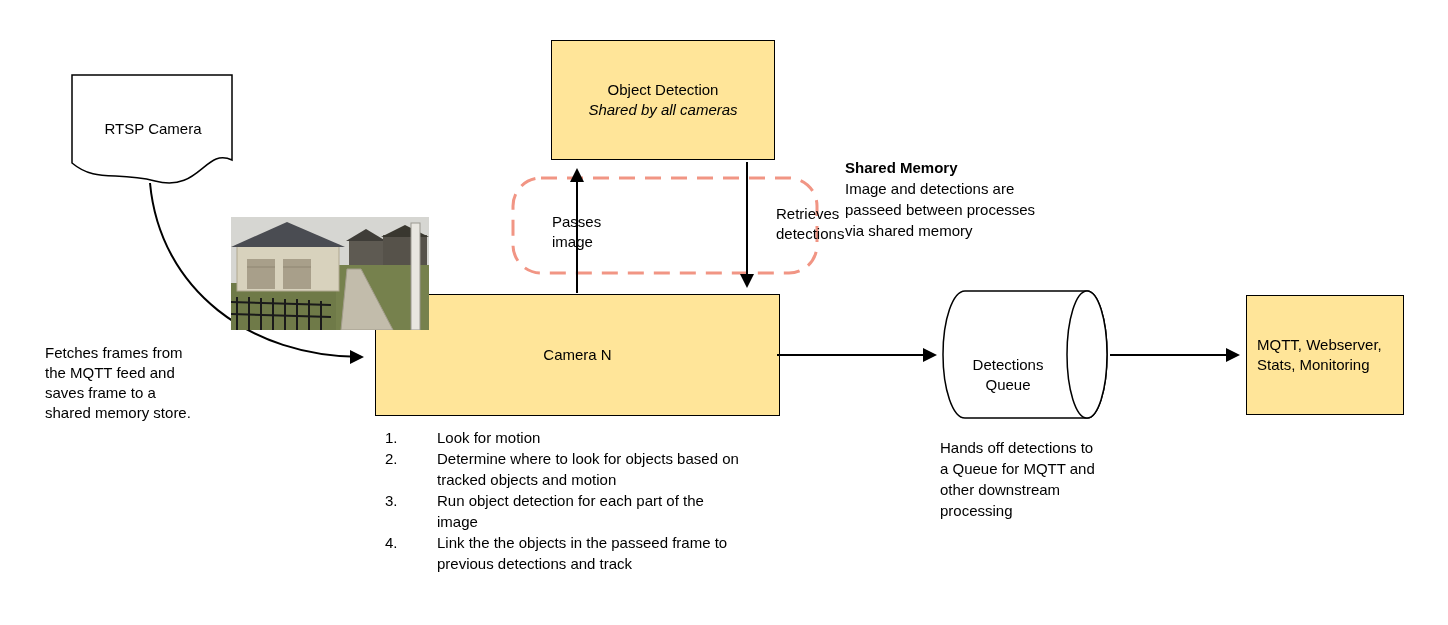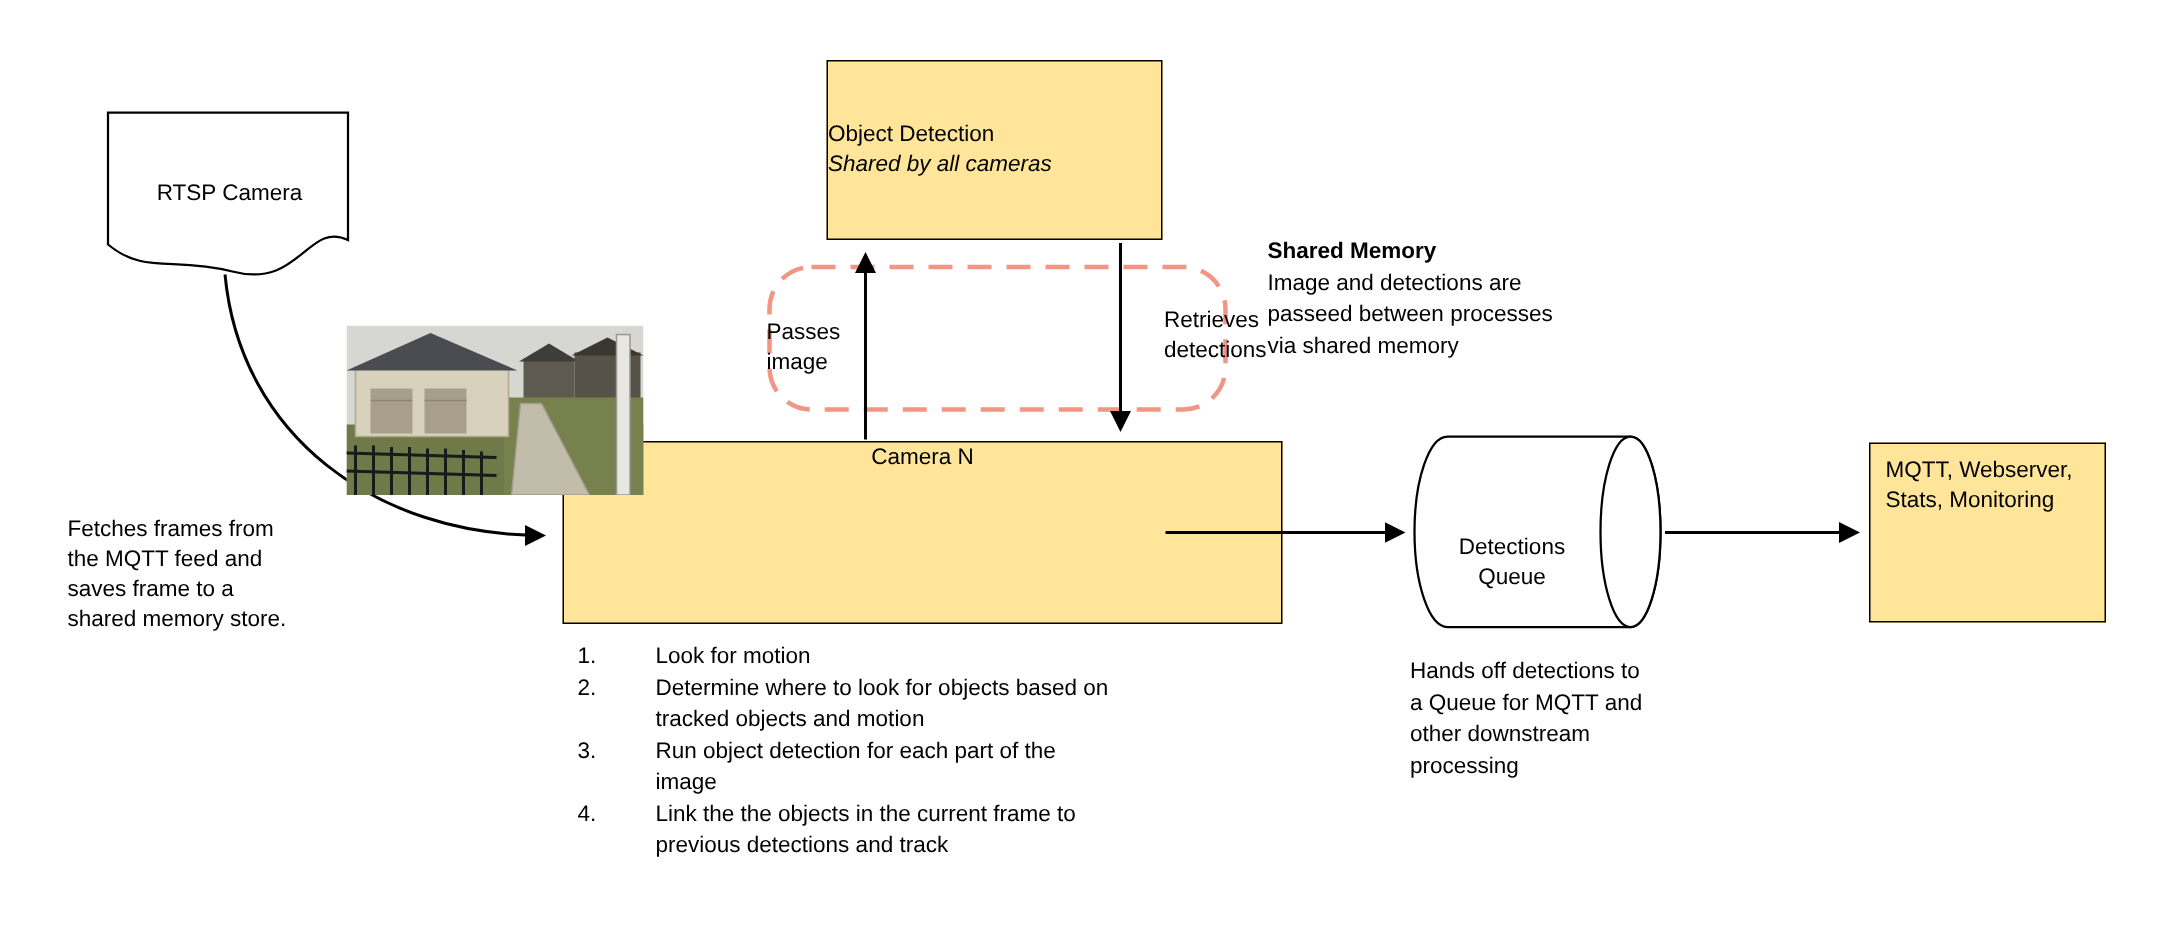--- a/index.html
+++ b/index.html
@@ -5,30 +5,30 @@
   html,body{margin:0;padding:0;}
   body{
     width:1448px;height:625px;position:relative;overflow:hidden;
     background:#ffffff;color:#000;
     font-family:"Liberation Sans", sans-serif;
     font-size:15px;line-height:20px;
   }
   .abs{position:absolute;}
   .node{
     position:absolute;background:#ffe599;border:1.5px solid #000;
-    box-sizing:border-box;display:flex;align-items:flex-start;justify-content:center;
+    box-sizing:border-box;display:flex;align-items:center;justify-content:center;
     text-align:center;z-index:2;
   }
   #object-detection-box{left:551px;top:40px;width:224px;height:120px;flex-direction:column;}
   #object-detection-box .subtitle{font-style:italic;}
-  #camera-n-box{left:375px;top:294px;width:480px;height:122px;}
+  #camera-n-box{left:375px;top:294px;width:405px;height:122px;}
   #outputs-box{left:1246px;top:295px;width:158px;height:120px;justify-content:flex-start;text-align:left;padding:8px 10px;}
   #diagram-overlay{position:absolute;left:0;top:0;width:1448px;height:625px;z-index:3;pointer-events:none;}
   .label{position:absolute;z-index:4;}
-  #passes-image-label{left:511px;top:212px;width:72px;}
+  #passes-image-label{left:552px;top:212px;width:72px;}
   #retrieves-detections-label{left:740px;top:204px;width:96px;margin-left:36px;}
   #shared-memory-note{left:845px;top:157px;width:200px;line-height:21px;}
   #shared-memory-note .sm-title{font-weight:bold;}
   #fetch-note{left:45px;top:343px;width:150px;line-height:20px;}
   #queue-note{left:940px;top:437px;width:158px;line-height:21px;}
   #queue-label{left:952px;top:331px;width:112px;text-align:center;margin-top:24px;}
   #rtsp-label{left:88px;top:119px;width:130px;text-align:center;}
   #camera-steps{left:385px;top:427px;width:380px;line-height:21px;z-index:4;}
   .step{display:flex;}
   .step-num{width:52px;flex:none;}
@@ -93,21 +93,21 @@
   <div class="step">
     <span class="step-num">2.</span>
     <span class="step-text">Determine where to look for objects based on tracked objects and motion</span>
   </div>
   <div class="step">
     <span class="step-num">3.</span>
     <span class="step-text">Run object detection for each part of the image</span>
   </div>
   <div class="step">
     <span class="step-num">4.</span>
-    <span class="step-text">Link the the objects in the current frame to previous detections and track</span>
+    <span class="step-text">Link the the objects in the passeed frame to previous detections and track</span>
   </div>
 </div>
 
 <div class="abs" id="camera-snapshot">
   <svg width="198" height="113" viewBox="0 0 198 113" xmlns="http://www.w3.org/2000/svg">
     <rect x="0" y="0" width="198" height="113" fill="#d6d6d2"></rect>
 
     <g>
       <rect x="118" y="22" width="34" height="28" fill="#5e5a52"></rect>
       <polygon points="115,24 135,12 155,24" fill="#3f3d38"></polygon>

